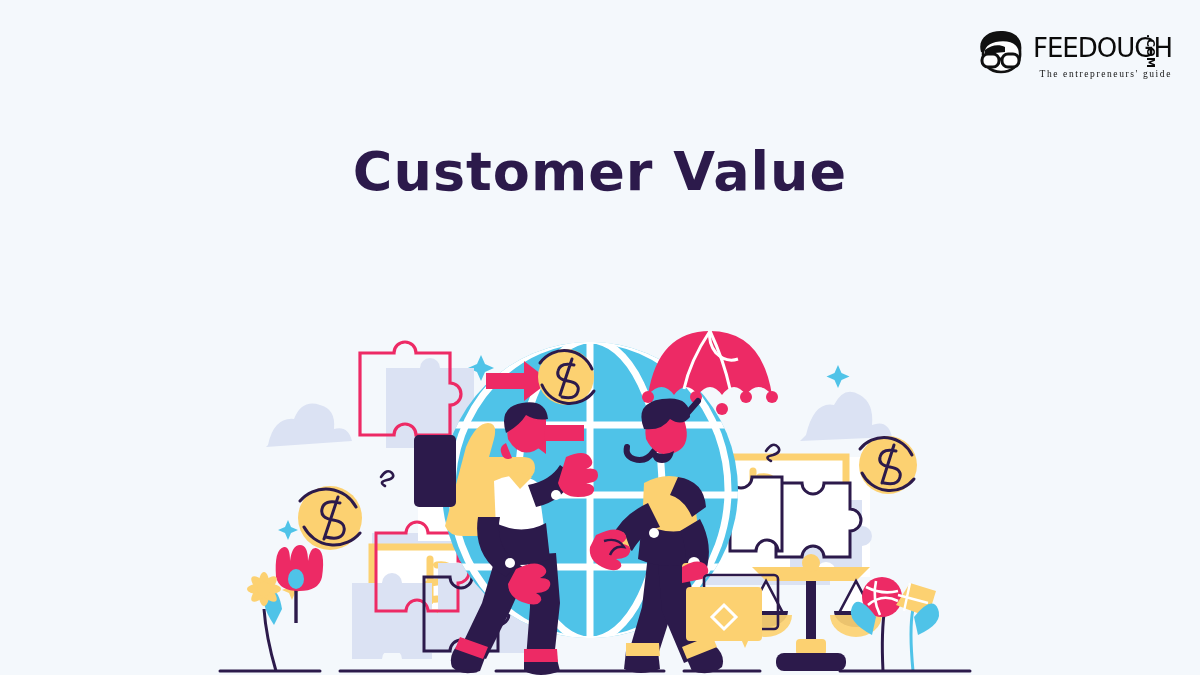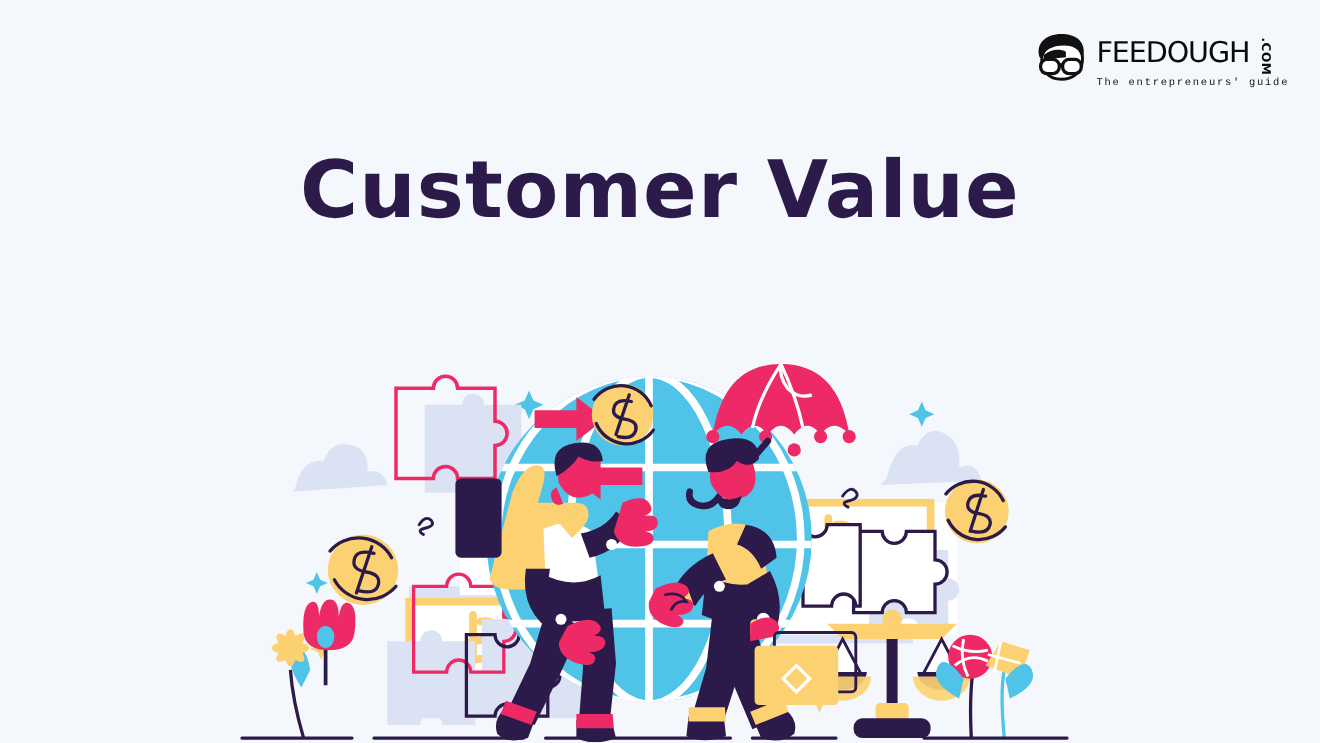--- a/index.html
+++ b/index.html
@@ -44,41 +44,41 @@
     font-family: "DejaVu Sans", sans-serif;
     font-weight: bold;
     font-size: 11px;
     color: #0a0a0a;
     letter-spacing: 0.5px;
     transform: rotate(90deg);
     transform-origin: left top;
     white-space: nowrap;
   }
   .logo-tagline {
-    font-family: Liberation Mono, monospace;
+    font-family: Liberation Serif, serif;
     font-size: 9.5px;
     color: #111;
     letter-spacing: 1.6px;
-    text-align: left;
+    text-align: right;
     margin-top: 1px;
     white-space: nowrap;
   }
 
   
   .title-block {
     position: absolute;
     top: 130px;
     left: 0;
     width: 1200px;
     text-align: center;
   }
   .title {
     font-family: "DejaVu Sans", sans-serif;
     font-weight: bold;
-    font-size: 72px;
+    font-size: 54px;
     line-height: 84px;
     letter-spacing: 1px;
     color: #2c1a4b;
     margin: 0;
   }
   .subtitle {
     font-family: "DejaVu Sans", sans-serif;
     font-weight: normal;
     font-size: 27px;
     line-height: 34px;

